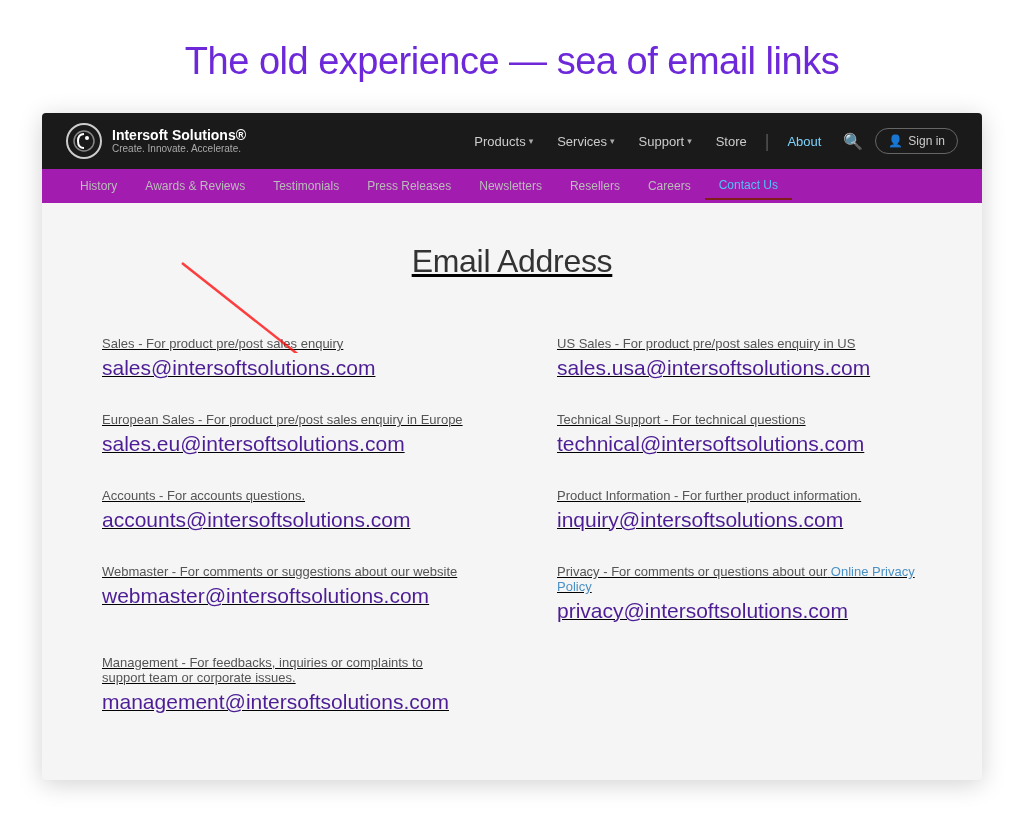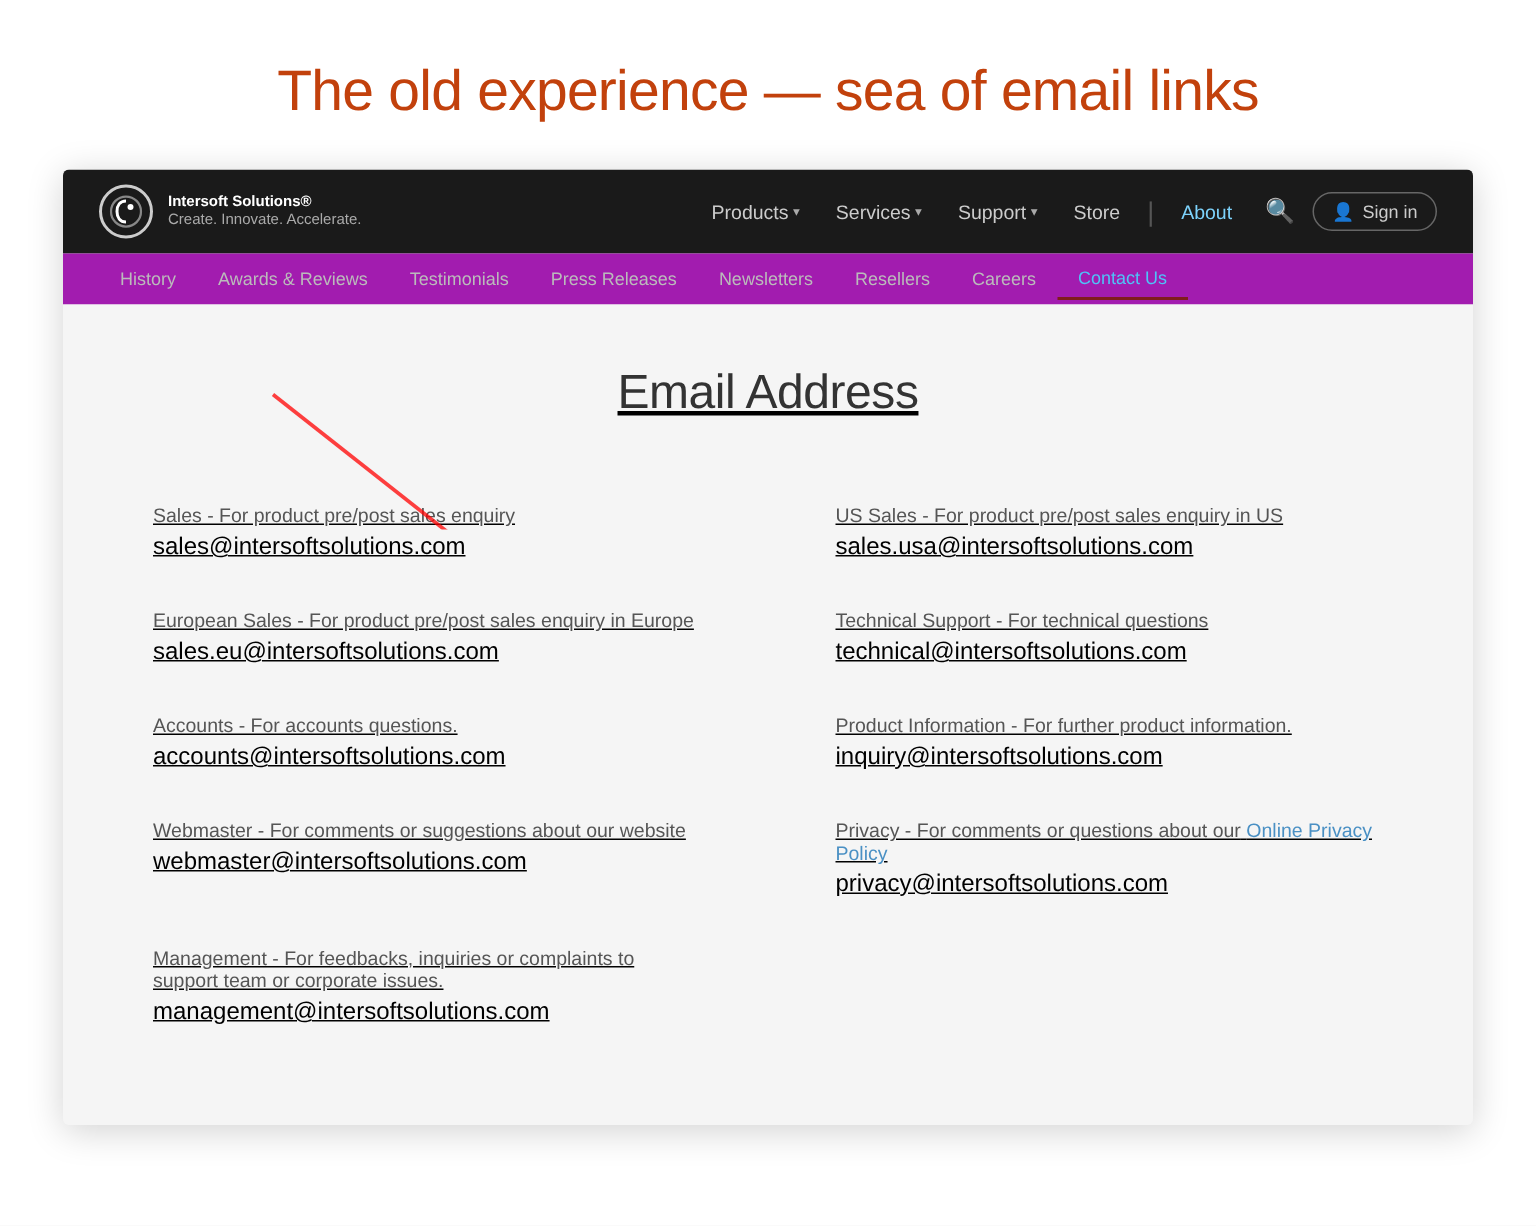--- a/index.html
+++ b/index.html
@@ -8,21 +8,21 @@
       font-family: -apple-system, BlinkMacSystemFont, 'Segoe UI', Arial, sans-serif;
       display: flex;
       flex-direction: column;
       align-items: center;
       padding: 40px 20px;
       min-height: 817px;
     }
     .page-title {
       font-size: 38px;
       font-weight: 300;
-      color: #c2410c;
+      color: #6d28d9;
       margin-bottom: 30px;
       text-align: center;
       letter-spacing: -0.5px;
     }
     .screenshot-wrapper {
       width: 940px;
       border-radius: 4px;
       box-shadow: 0 4px 24px rgba(0,0,0,0.18);
       overflow: hidden;
       background: #f0f0f0;
@@ -53,21 +53,21 @@
       justify-content: center;
       color: white;
       font-size: 14px;
     }
     .logo-text {
       color: white;
       font-size: 13px;
       line-height: 1.2;
     }
     .logo-text .brand {
-      font-size: 10px;
+      font-size: 14px;
       font-weight: 600;
     }
     .logo-text .tagline {
       font-size: 10px;
       color: #aaa;
     }
     .navbar-spacer { flex: 1; }
     .navbar-links {
       display: flex;
       align-items: center;
@@ -157,22 +157,22 @@
     }
     .email-entry {
       padding: 16px 0;
     }
     .email-desc {
       font-size: 13px;
       color: #555;
       margin-bottom: 5px;
     }
     .email-link {
-      font-size: 16px;
-      color: #000000;
+      font-size: 21px;
+      color: #4c1d95;
       text-decoration: none;
       cursor: pointer;
     }
     .email-link-inline {
       color: #4a90c4;
       text-decoration: none;
       cursor: pointer;
     }
     .management-entry {
       grid-column: 1;

